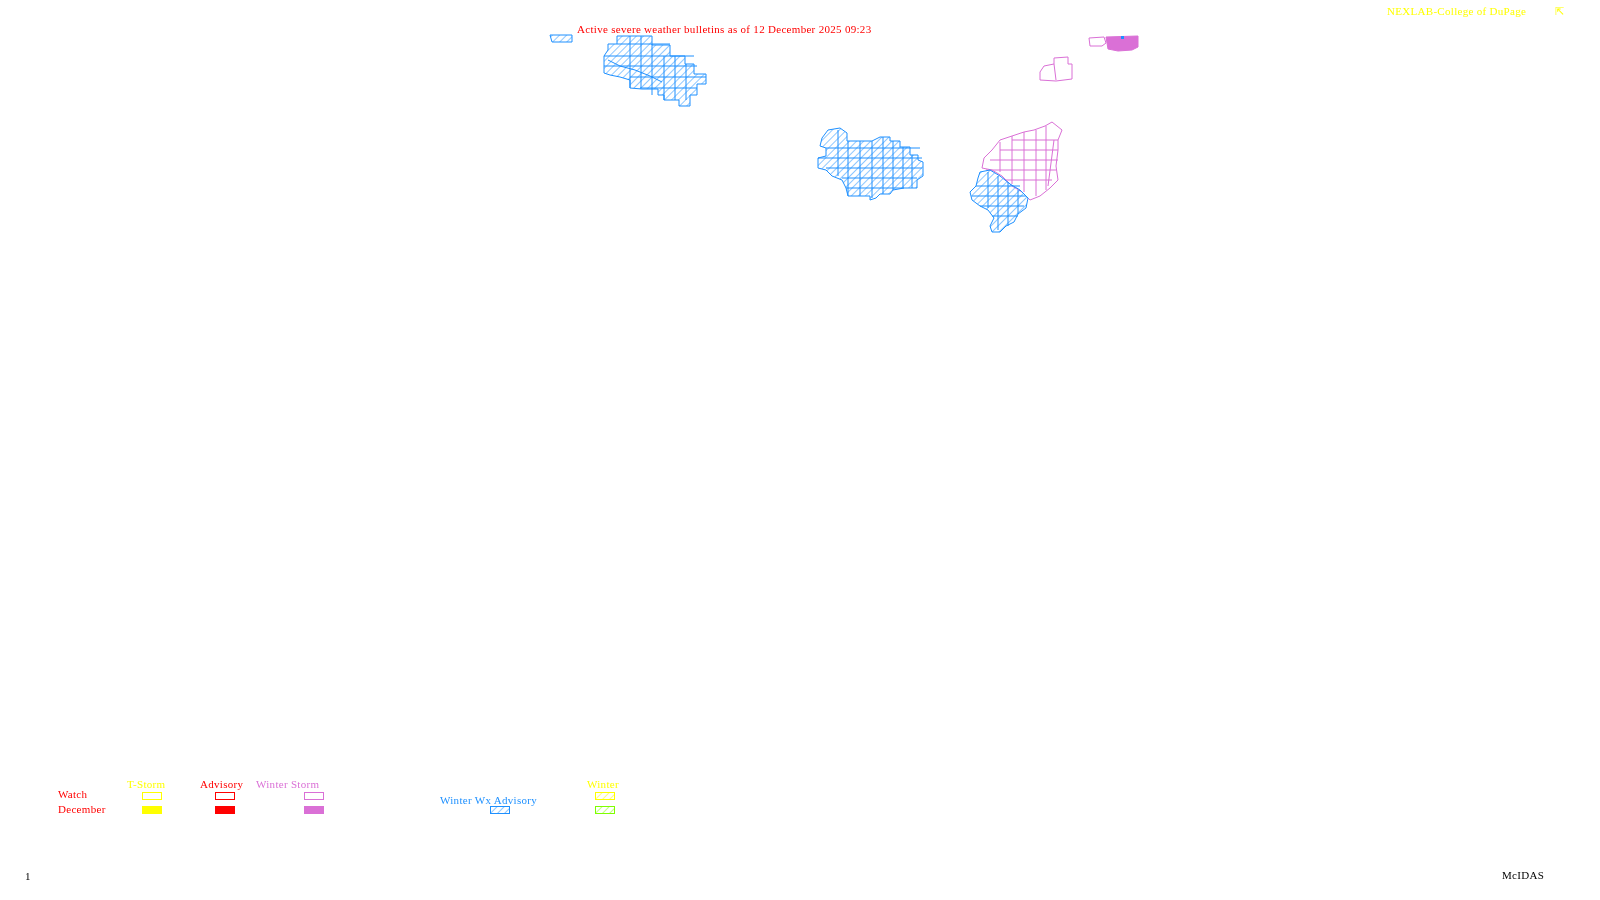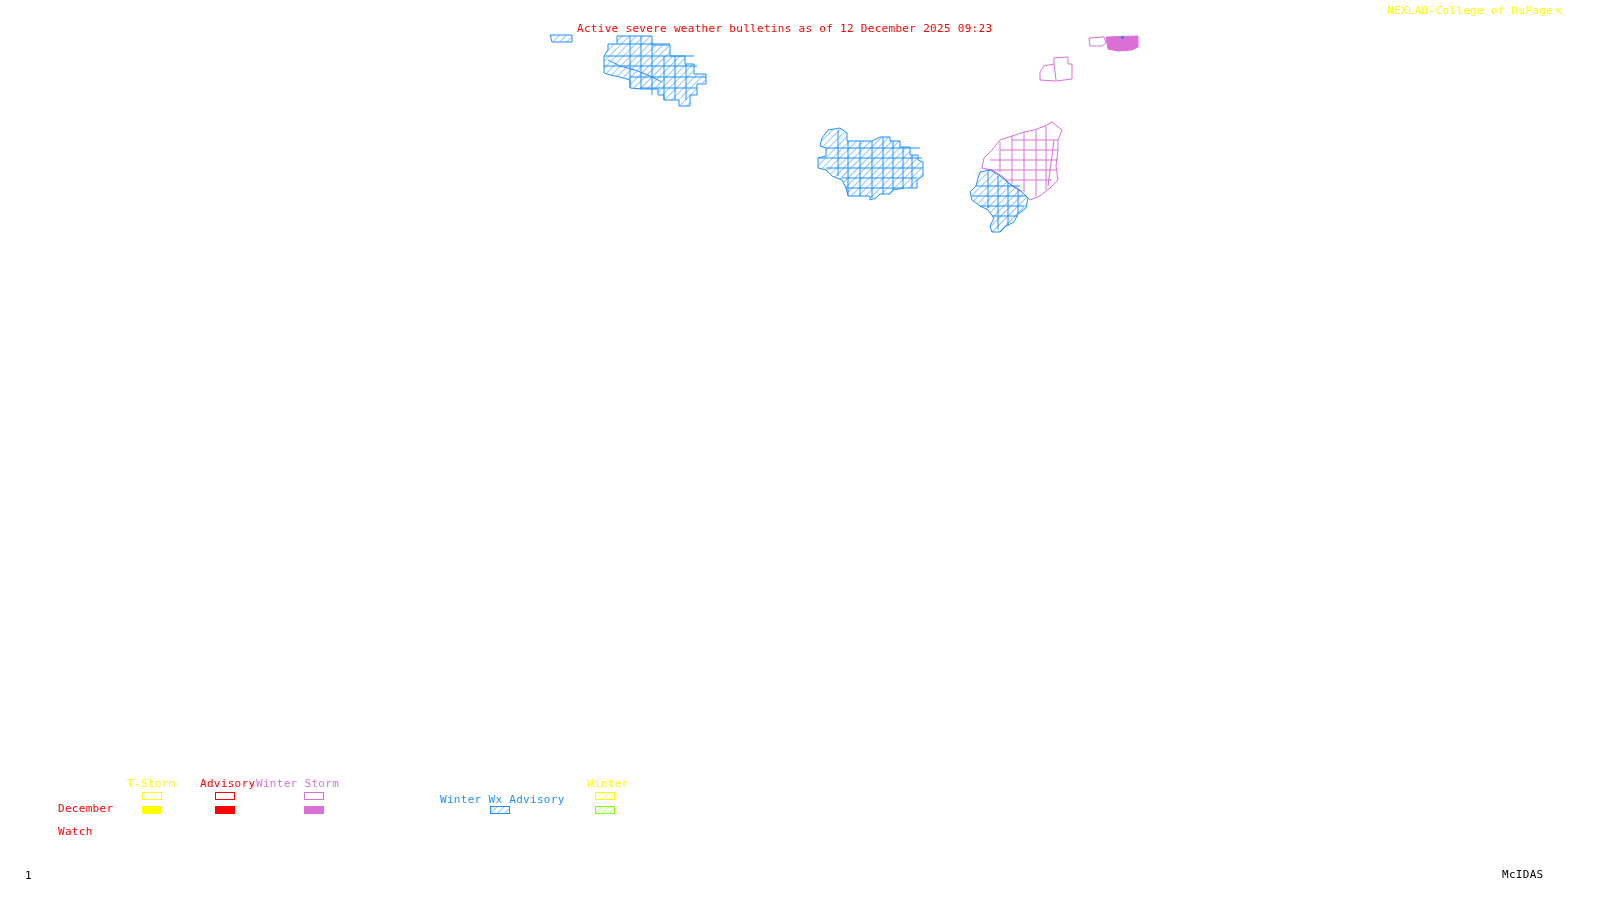--- a/index.html
+++ b/index.html
@@ -1,18 +1,18 @@
 <!DOCTYPE html>
 <html><head>
 <meta charset="utf-8">
 <style>
   html, body { margin: 0; padding: 0; background: #ffffff; }
   body { width: 1600px; height: 900px; position: relative; overflow: hidden;
          font-family: "DejaVu Sans Mono", monospace; font-size: 11px; }
-  .txt { position: absolute; white-space: nowrap; line-height: 12px; letter-spacing: 0.3px; }
+  .txt { position: absolute; white-space: nowrap; line-height: 12px; letter-spacing: 0.3px; font-family: Liberation Serif, serif; }
   #map { position: absolute; left: 0; top: 0; width: 1600px; height: 900px; }
   .swatch { position: absolute; width: 20px; height: 8px; box-sizing: border-box; }
 </style>
 </head>
 <body>
 
 <svg id="map" xmlns="http://www.w3.org/2000/svg" width="1600" height="900">
   <defs>
     <pattern id="hatch-blue" patternUnits="userSpaceOnUse" width="5" height="5" patternTransform="rotate(45)">
       <line x1="0" y1="0" x2="0" y2="5" stroke="#1e90ff" stroke-width="1"></line>
@@ -99,21 +99,21 @@
     <polygon points="1106,37 1138,36 1138,47 1132,50 1118,51 1108,49" fill="#da70d6" stroke="#da70d6" stroke-width="1"></polygon>
     <rect x="1121" y="36" width="3" height="3" fill="#1e90ff"></rect>
   </g>
 </svg>
 
 <div class="txt" style="left:577px; top:23px; color:#ff0000;">Active severe weather bulletins as of 12 December 2025 09:23</div>
 <div class="txt" style="left:1387px; top:5px; color:#ffff00;">NEXLAB-College of DuPage</div>
 <div class="txt" style="left:1555px; top:5px; color:#ffff00;">⇱</div>
 
 <div>
-  <div class="txt" style="left:58px; top:788px; color:#ff0000;margin-top:38px;">Watch</div>
+  <div class="txt" style="left:58px; top:788px; color:#ff0000;">Watch</div>
   <div class="txt" style="left:58px; top:803px; color:#ff0000;">December</div>
 
   <div class="txt" style="left:127px; top:778px; color:#ffff00;">T-Storm</div>
   <div class="swatch" style="left:142px; top:792px; border:1px solid #ffff00;"></div>
   <div class="swatch" style="left:142px; top:806px; background:#ffff00;"></div>
 
   <div class="txt" style="left:200px; top:778px; color:#ff0000;">Advisory</div>
   <div class="swatch" style="left:215px; top:792px; border:1px solid #ff0000;"></div>
   <div class="swatch" style="left:215px; top:806px; background:#ff0000;"></div>
 

